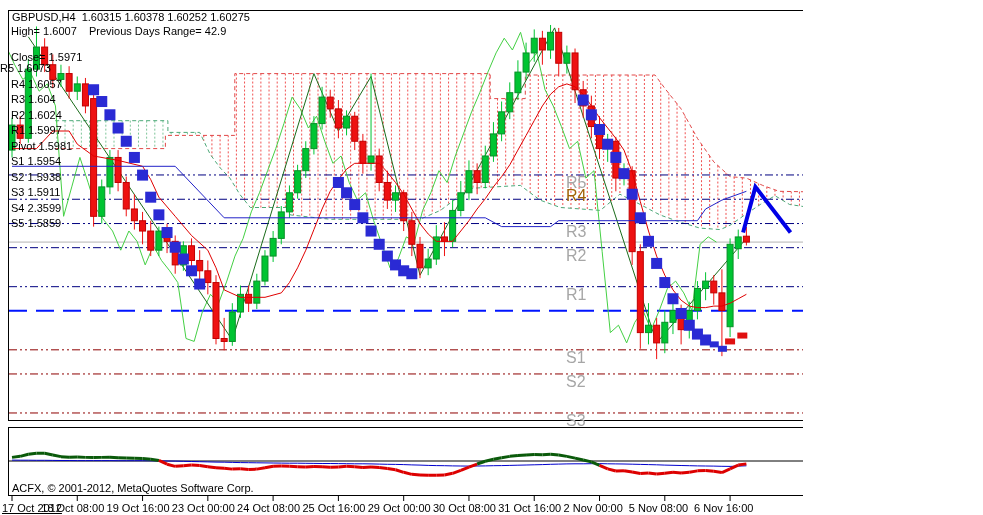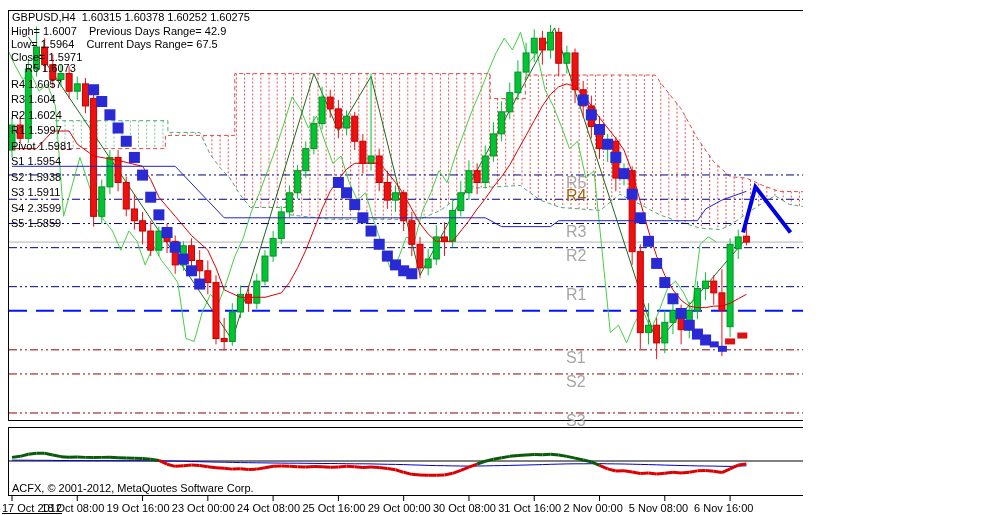--- a/index.html
+++ b/index.html
@@ -493,25 +493,24 @@
       <line x1="403.68" y1="496" x2="403.68" y2="501" stroke="#000"></line>
       <line x1="468.96000000000004" y1="496" x2="468.96000000000004" y2="501" stroke="#000"></line>
       <line x1="534.24" y1="496" x2="534.24" y2="501" stroke="#000"></line>
       <line x1="599.52" y1="496" x2="599.52" y2="501" stroke="#000"></line>
       <line x1="664.8" y1="496" x2="664.8" y2="501" stroke="#000"></line>
       <line x1="730.08" y1="496" x2="730.08" y2="501" stroke="#000"></line>
     </svg>
 
   <div class="t" style="left:12px;top:11px;">GBPUSD,H4  1.60315 1.60378 1.60252 1.60275</div>
   <div class="t" style="left:11px;top:25px;">High= 1.6007    Previous Days Range= 42.9</div>
-  <div class="t" style="left:11px;top:38px;">Low= 1.5964    Current Days Range= 67.5</div>
   <div class="t" style="left:11px;top:51px;">Close= 1.5971</div>
 
   <div id="pivot-legend">
-      <div class="" style="left:25px;top:62px;">R5 1.6073</div>
+      <div class="" style="left:0;top:62px;">R5 1.6073</div>
       <div class="" style="left:11px;top:77.5px;text-align:center;">R4 1.6057</div>
       <div class="" style="left:11px;top:93px;">R3 1.604</div>
       <div class="" style="left:11px;top:108.5px;">R2 1.6024</div>
       <div class="" style="left:11px;top:124px;">R1 1.5997</div>
       <div class="" style="left:11px;top:139.5px;">Pivot 1.5981</div>
       <div class="" style="left:11px;top:155px;">S1 1.5954</div>
       <div class="" style="left:11px;top:170.5px;">S2 1.5938</div>
       <div class="" style="left:11px;top:186px;">S3 1.5911</div>
       <div class="" style="left:11px;top:201.5px;">S4 2.3599</div>
       <div class="" style="left:11px;top:217px;">S5 1.5859</div>

